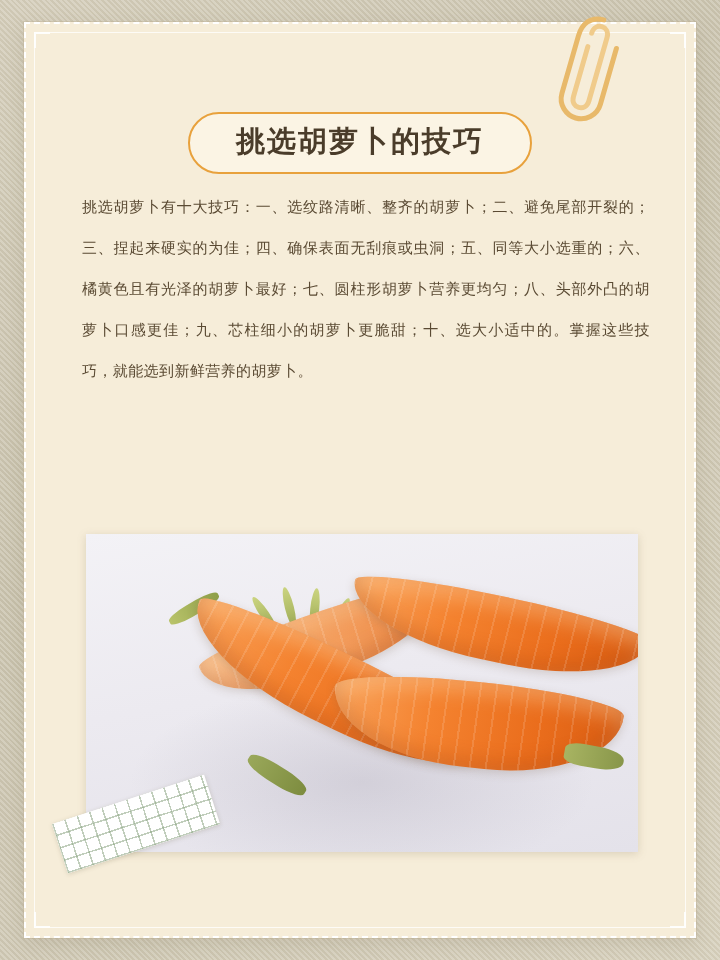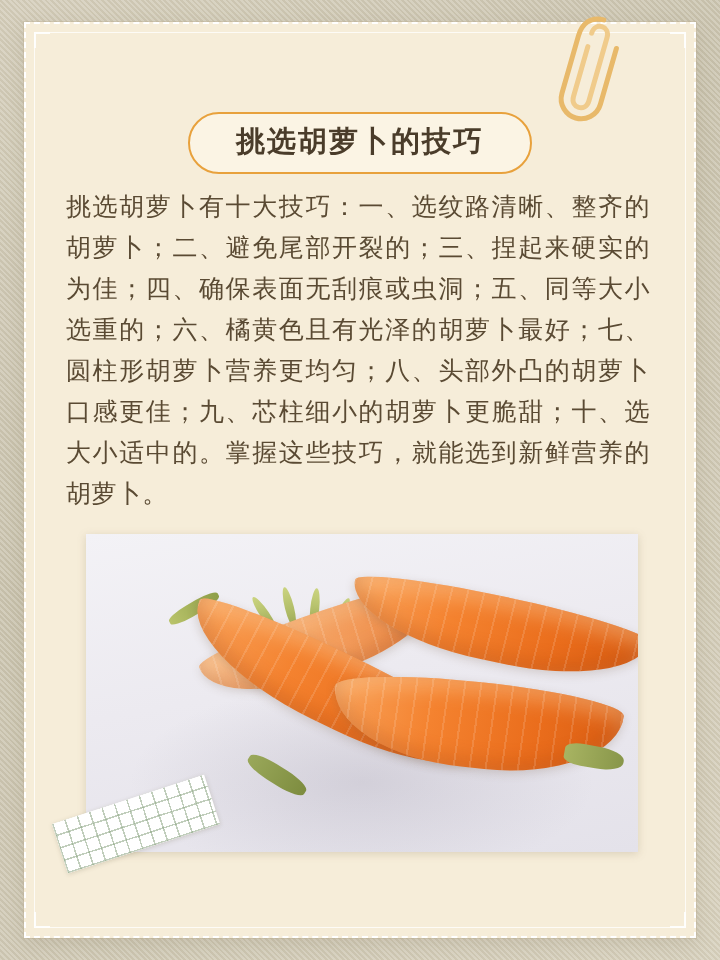--- a/index.html
+++ b/index.html
@@ -81,24 +81,24 @@
     font-weight: bold;
     letter-spacing: 2px;
     color: #4a3c2a;
     line-height: 1.1;
     white-space: nowrap;
   }
 
   
   .body-text {
     position: absolute;
-    left: 40px;
+    left: 56px;
     right: 44px;
     top: 162px;
-    font-size: 25px;
+    font-size: 15px;
     line-height: 41px;
     color: #5a4a33;
     letter-spacing: 0.4px;
     text-align: justify;
   }
 
   
   .photo-frame {
     position: absolute;
     left: 60px;

